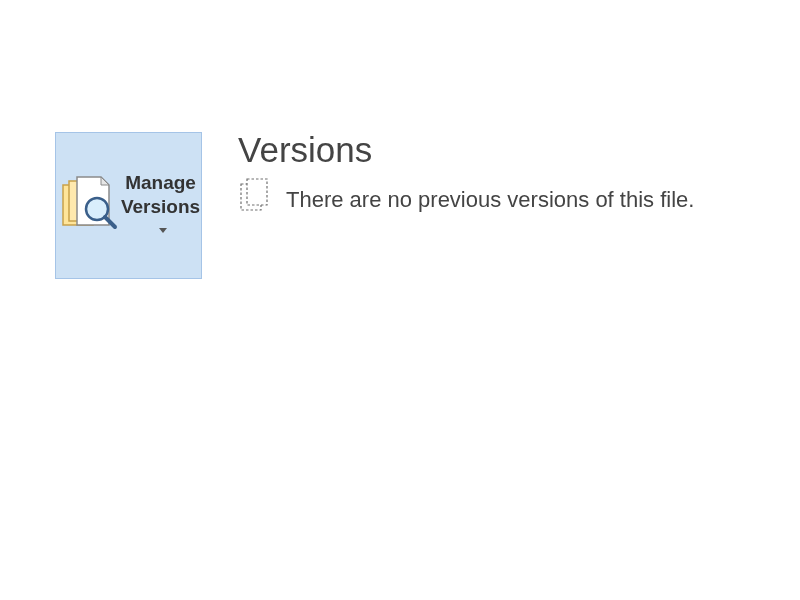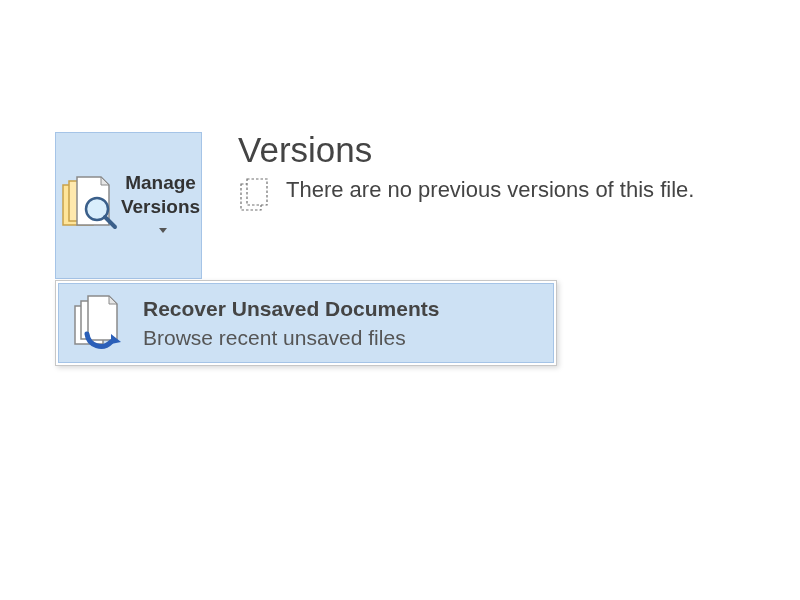--- a/index.html
+++ b/index.html
@@ -63,21 +63,21 @@
     }
     .section-title {
       font-size: 35px;
       color: #444;
       font-weight: 400;
       line-height: 1;
       margin-bottom: 10px;
     }
     .status-row {
       display: flex;
-      align-items: flex-start;
+      align-items: flex-end;
       gap: 14px;
       margin-top: 6px;
     }
     .status-text {
       font-size: 22px;
       color: #444;
     }
     .dashed-docs-icon {
       width: 34px;
       height: 36px;
@@ -163,33 +163,13 @@
           <svg width="34" height="36" viewBox="0 0 34 36">
             <rect x="3" y="7" width="20" height="26" fill="none" stroke="#707070" stroke-width="1.2" stroke-dasharray="2.5 2"></rect>
             <rect x="9" y="2" width="20" height="26" fill="#ffffff" stroke="#707070" stroke-width="1.2" stroke-dasharray="2.5 2"></rect>
           </svg>
         </div>
         <div class="status-text">There are no previous versions of this file.</div>
       </div>
     </div>
   </div>
 
-  <div class="dropdown">
-    <div class="menu-item">
-      <div class="menu-icon">
-        <svg width="64" height="58" viewBox="0 0 64 58">
-
-          <rect x="6" y="12" width="28" height="38" fill="#ffffff" stroke="#8a8a8a" stroke-width="1.5"></rect>
-          <rect x="12" y="7" width="28" height="38" fill="#ffffff" stroke="#8a8a8a" stroke-width="1.5"></rect>
-          <path d="M 19 2 L 40 2 L 48 10 L 48 46 L 19 46 Z" fill="#ffffff" stroke="#8a8a8a" stroke-width="1.5"></path>
-          <path d="M 40 2 L 40 10 L 48 10 Z" fill="#e6e6e6" stroke="#8a8a8a" stroke-width="1"></path>
-
-          <path d="M 18 40 A 14 14 0 0 0 42 48" fill="none" stroke="#2b5fb8" stroke-width="5" stroke-linecap="round"></path>
-          <path d="M 42 40 L 42 50 L 52 48 Z" fill="#2b5fb8"></path>
-        </svg>
-      </div>
-      <div class="menu-text">
-        <span class="menu-title">Recover Unsaved Documents</span>
-        <span class="menu-desc">Browse recent unsaved files</span>
-      </div>
-    </div>
-  </div>
 </div>
 
 </body></html>

